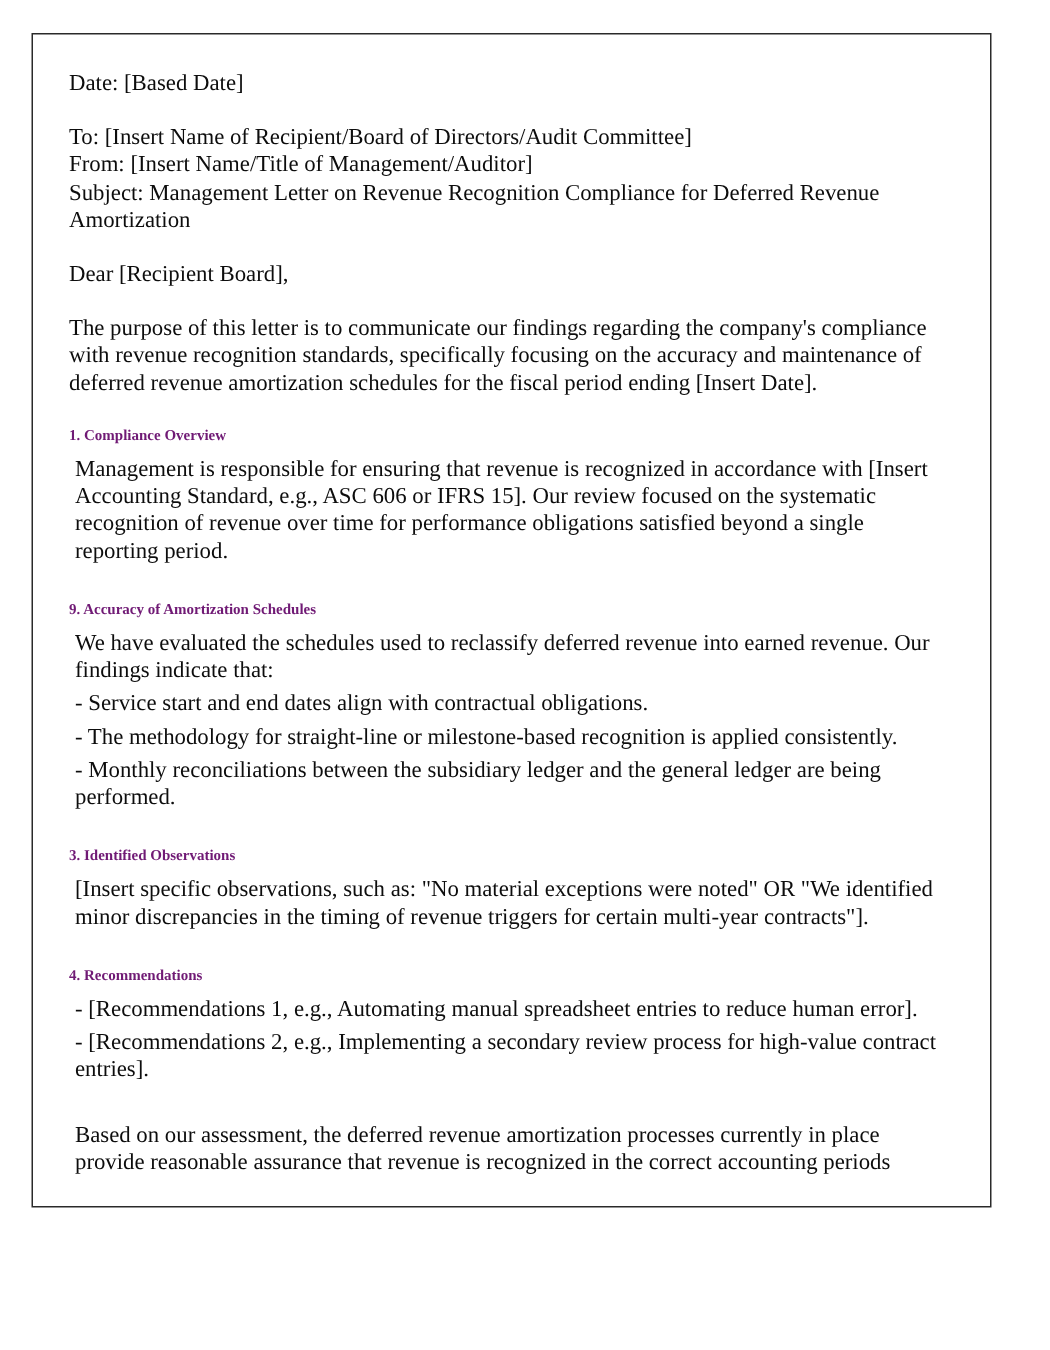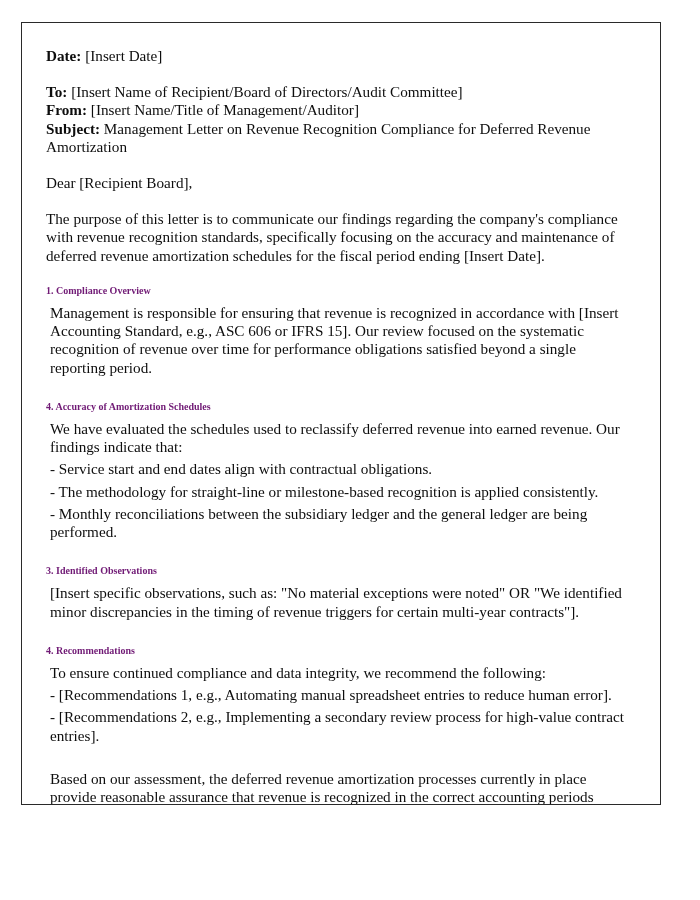--- a/index.html
+++ b/index.html
@@ -35,21 +35,21 @@
   .doc-para {
     font-size: 15.2px;
     line-height: 18.2px;
     color: #0d0d0d;
     margin: 4px;
     text-align: left;
     white-space: normal;
   }
 
   .label {
-    font-weight: bold;
+    font-weight: normal;
   }
 
   .section-head {
     font-size: 10px;
     line-height: 18.2px;
     font-weight: bold;
     color: #701a75;
     margin: 0;
   }
 
@@ -59,21 +59,21 @@
   .block { margin: 0; }
 </style>
 </head>
 <body>
 
 <div class="page">
   <div class="page-inner">
 
     <div class="doc-line block">
       <span class="label">Date:</span>
-      <span>[Insert Date]</span>
+      <span>[Based Date]</span>
     </div>
 
     <div class="gap-lg"></div>
 
     <div class="doc-line block">
       <span class="label">To:</span>
       <span>[Insert Name of Recipient/Board of Directors/Audit Committee]</span>
     </div>
 
     <div class="doc-line block">
@@ -97,39 +97,38 @@
     <div class="gap-md"></div>
 
     <div>
       <div class="section-head">1. Compliance Overview</div>
       <div class="doc-para">Management is responsible for ensuring that revenue is recognized in accordance with [Insert Accounting Standard, e.g., ASC 606 or IFRS 15]. Our review focused on the systematic recognition of revenue over time for performance obligations satisfied beyond a single reporting period.</div>
     </div>
 
     <div class="gap-md"></div>
 
     <div>
-      <div class="section-head">4. Accuracy of Amortization Schedules</div>
+      <div class="section-head">9. Accuracy of Amortization Schedules</div>
       <div class="doc-para">We have evaluated the schedules used to reclassify deferred revenue into earned revenue. Our findings indicate that:</div>
       <div class="doc-para">- Service start and end dates align with contractual obligations.</div>
       <div class="doc-para">- The methodology for straight-line or milestone-based recognition is applied consistently.</div>
       <div class="doc-para">- Monthly reconciliations between the subsidiary ledger and the general ledger are being performed.</div>
     </div>
 
     <div class="gap-md"></div>
 
     <div>
       <div class="section-head">3. Identified Observations</div>
       <div class="doc-para">[Insert specific observations, such as: "No material exceptions were noted" OR "We identified minor discrepancies in the timing of revenue triggers for certain multi-year contracts"].</div>
     </div>
 
     <div class="gap-md"></div>
 
     <div>
       <div class="section-head">4. Recommendations</div>
-      <div class="doc-para">To ensure continued compliance and data integrity, we recommend the following:</div>
       <div class="doc-para">- [Recommendations 1, e.g., Automating manual spreadsheet entries to reduce human error].</div>
       <div class="doc-para">- [Recommendations 2, e.g., Implementing a secondary review process for high-value contract entries].</div>
     </div>
 
     <div class="gap-md"></div>
 
     <div>
       <div class="doc-para">Based on our assessment, the deferred revenue amortization processes currently in place provide reasonable assurance that revenue is recognized in the correct accounting periods</div>
     </div>
 

